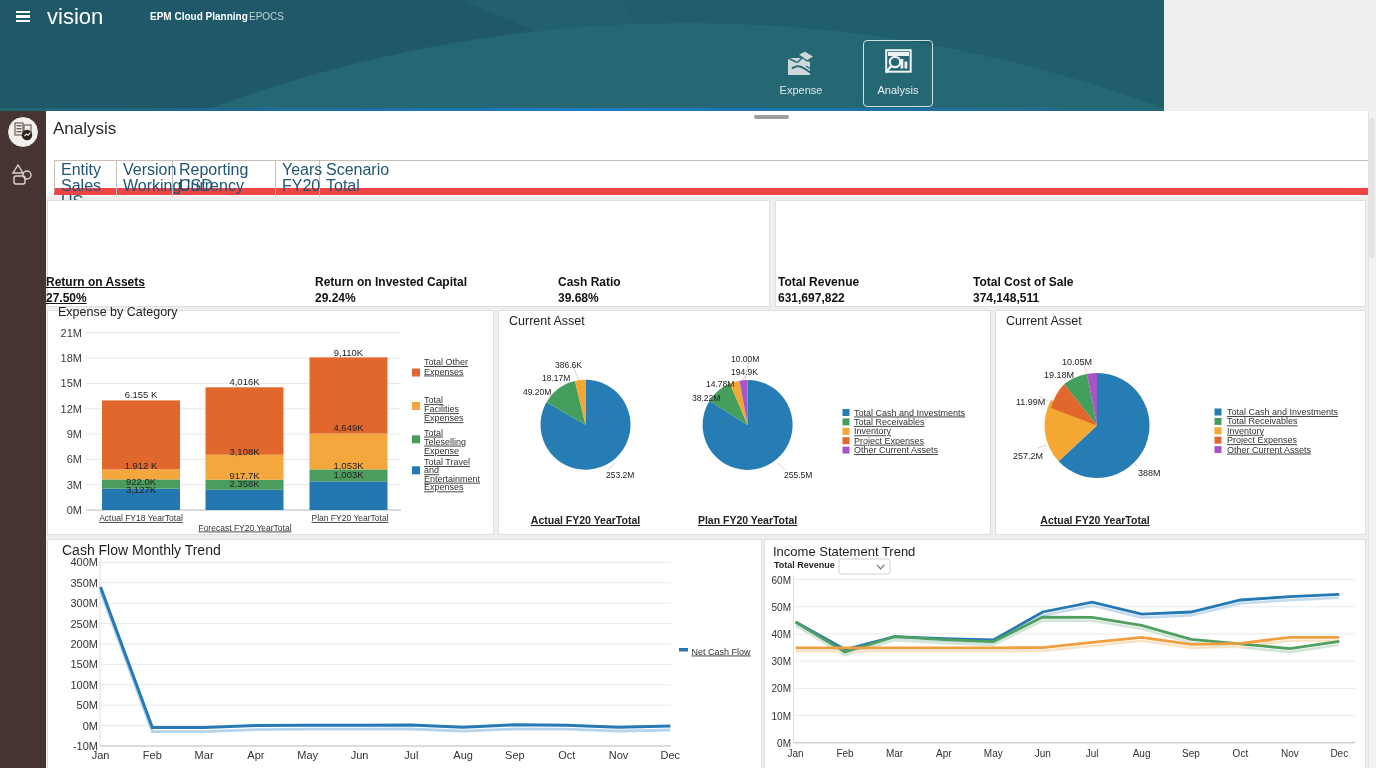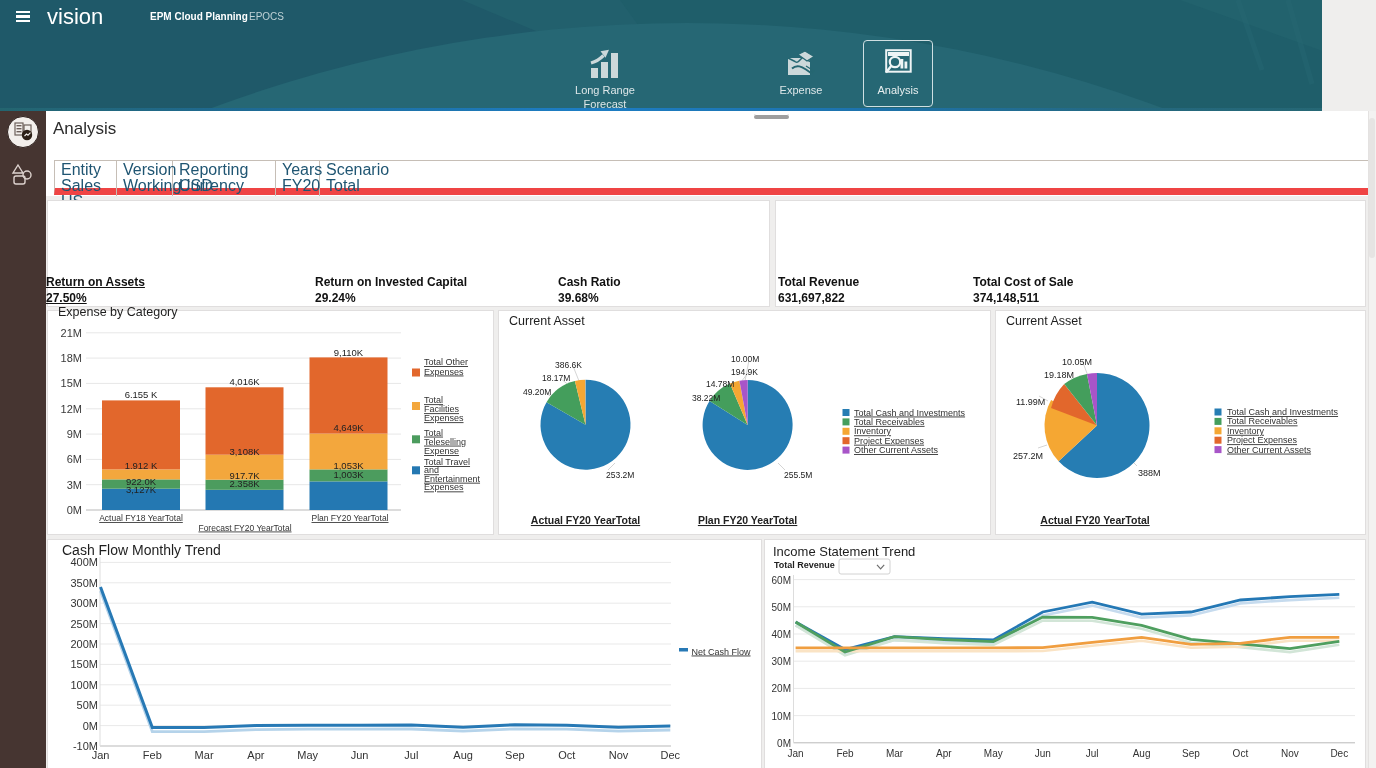--- a/index.html
+++ b/index.html
@@ -1,19 +1,19 @@
 <!DOCTYPE html>
 <html><head>
 <meta charset="utf-8">
 <style>
 * { margin:0; padding:0; box-sizing:border-box; }
 html,body { width:1376px; height:768px; overflow:hidden; font-family:"Liberation Sans", sans-serif; background:#efeeed; }
 #page { position:relative; width:1376px; height:768px; }
 
-#header { position:absolute; left:0; top:0; width:1322px; height:111px; background:#266772; overflow:hidden; }
+#header { position:absolute; left:0; top:0; width:1164px; height:111px; background:#266772; overflow:hidden; }
 #hdr-blue { position:absolute; left:0; top:108px; width:1376px; height:3px;
   background:linear-gradient(90deg,#24656f 0%,#1e6a94 18%,#1d7dc4 42%,#1d73ae 62%,#24687f 82%,#266772 100%); }
 #burger { position:absolute; left:16px; top:11px; width:14px; height:11px; }
 #burger div { height:2.2px; background:#fff; margin-bottom:2.3px; }
 #logo { position:absolute; left:47px; top:4px; color:#fff; font-size:22px; }
 #appname { position:absolute; left:150px; top:11px; color:#fff; font-size:10px; font-weight:bold; }
 #epocs { position:absolute; left:249px; top:11px; color:#bfd2d6; font-size:10px; }
 #help { position:absolute; left:1335px; top:13px; width:19px; height:19px; border:1.6px solid #d0dee1; border-radius:50%; color:#d0dee1; font-size:13px; text-align:center; line-height:17px; }
 .nav { position:absolute; top:49px; width:96px; text-align:center; color:#dde7e9; font-size:11px; line-height:13.5px; }
 .nav svg { display:block; margin:0 auto 5px auto; }
@@ -57,30 +57,20 @@
     <div id="hdr-blue"></div>
     <div id="burger">
         <div></div>
         <div></div>
         <div></div>
       </div>
     <div id="logo">vision</div>
     <div id="appname">EPM Cloud Planning</div>
     <div id="epocs">EPOCS</div>
     <div id="help">?</div>
-    <div class="nav" style="left:557px;">
-      <svg width="32" height="30" viewBox="0 0 32 30">
-        <rect x="2" y="19" width="7" height="10" fill="#ccd8da"></rect>
-        <rect x="12" y="13" width="7" height="16" fill="#ccd8da"></rect>
-        <rect x="22" y="4" width="7" height="25" fill="#ccd8da"></rect>
-        <path d="M2 14 Q9 12 14.5 6.5" stroke="#ccd8da" stroke-width="3.2" fill="none"></path>
-        <path d="M11.5 2.2 L20 0.8 L16.5 8.8 Z" fill="#ccd8da"></path>
-      </svg>
-      Long Range<br>Forecast
-    </div>
     <div class="nav" style="left:753px;">
       <svg width="32" height="30" viewBox="0 0 32 30">
         <path d="M3 9 h22 v17 h-22 Z" fill="#ccd8da"></path>
         <path d="M3 9 l7 3.5 a3 3 0 0 0 4 -0.5 l4 -4 l7 4.5" fill="none" stroke="#266772" stroke-width="1.5"></path>
         <path d="M13 5.5 l7 -3.5 l9 5.5 l-7 4.5 Z" fill="#ccd8da" stroke="#266772" stroke-width="1.1"></path>
         <path d="M7 19.5 c5 -4.5 10 -1.5 14 1 l5 3.5" stroke="#266772" stroke-width="2" fill="none"></path>
         <path d="M21 17 l8 5 l-3.5 2.5" fill="none" stroke="#266772" stroke-width="1.2"></path>
       </svg>
       Expense
     </div>

